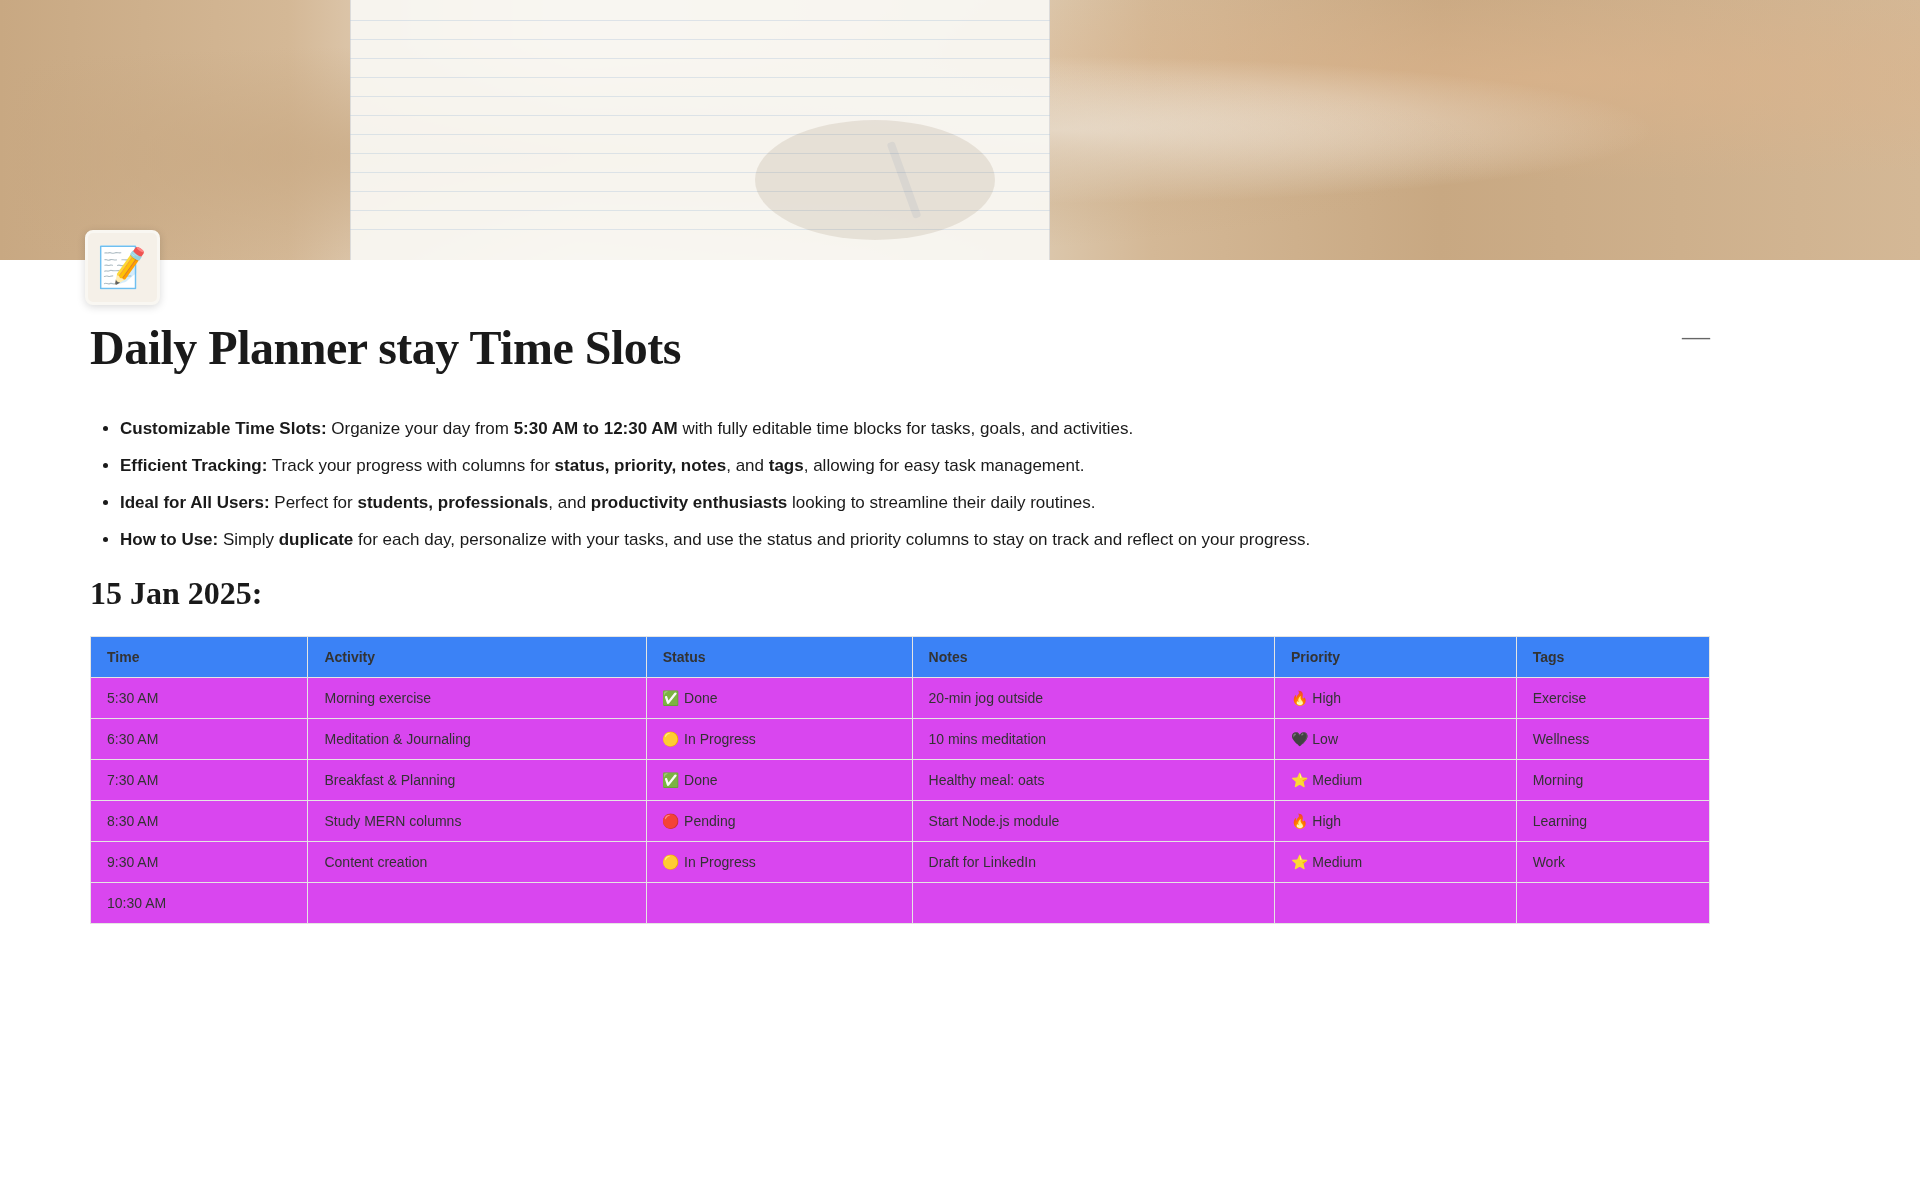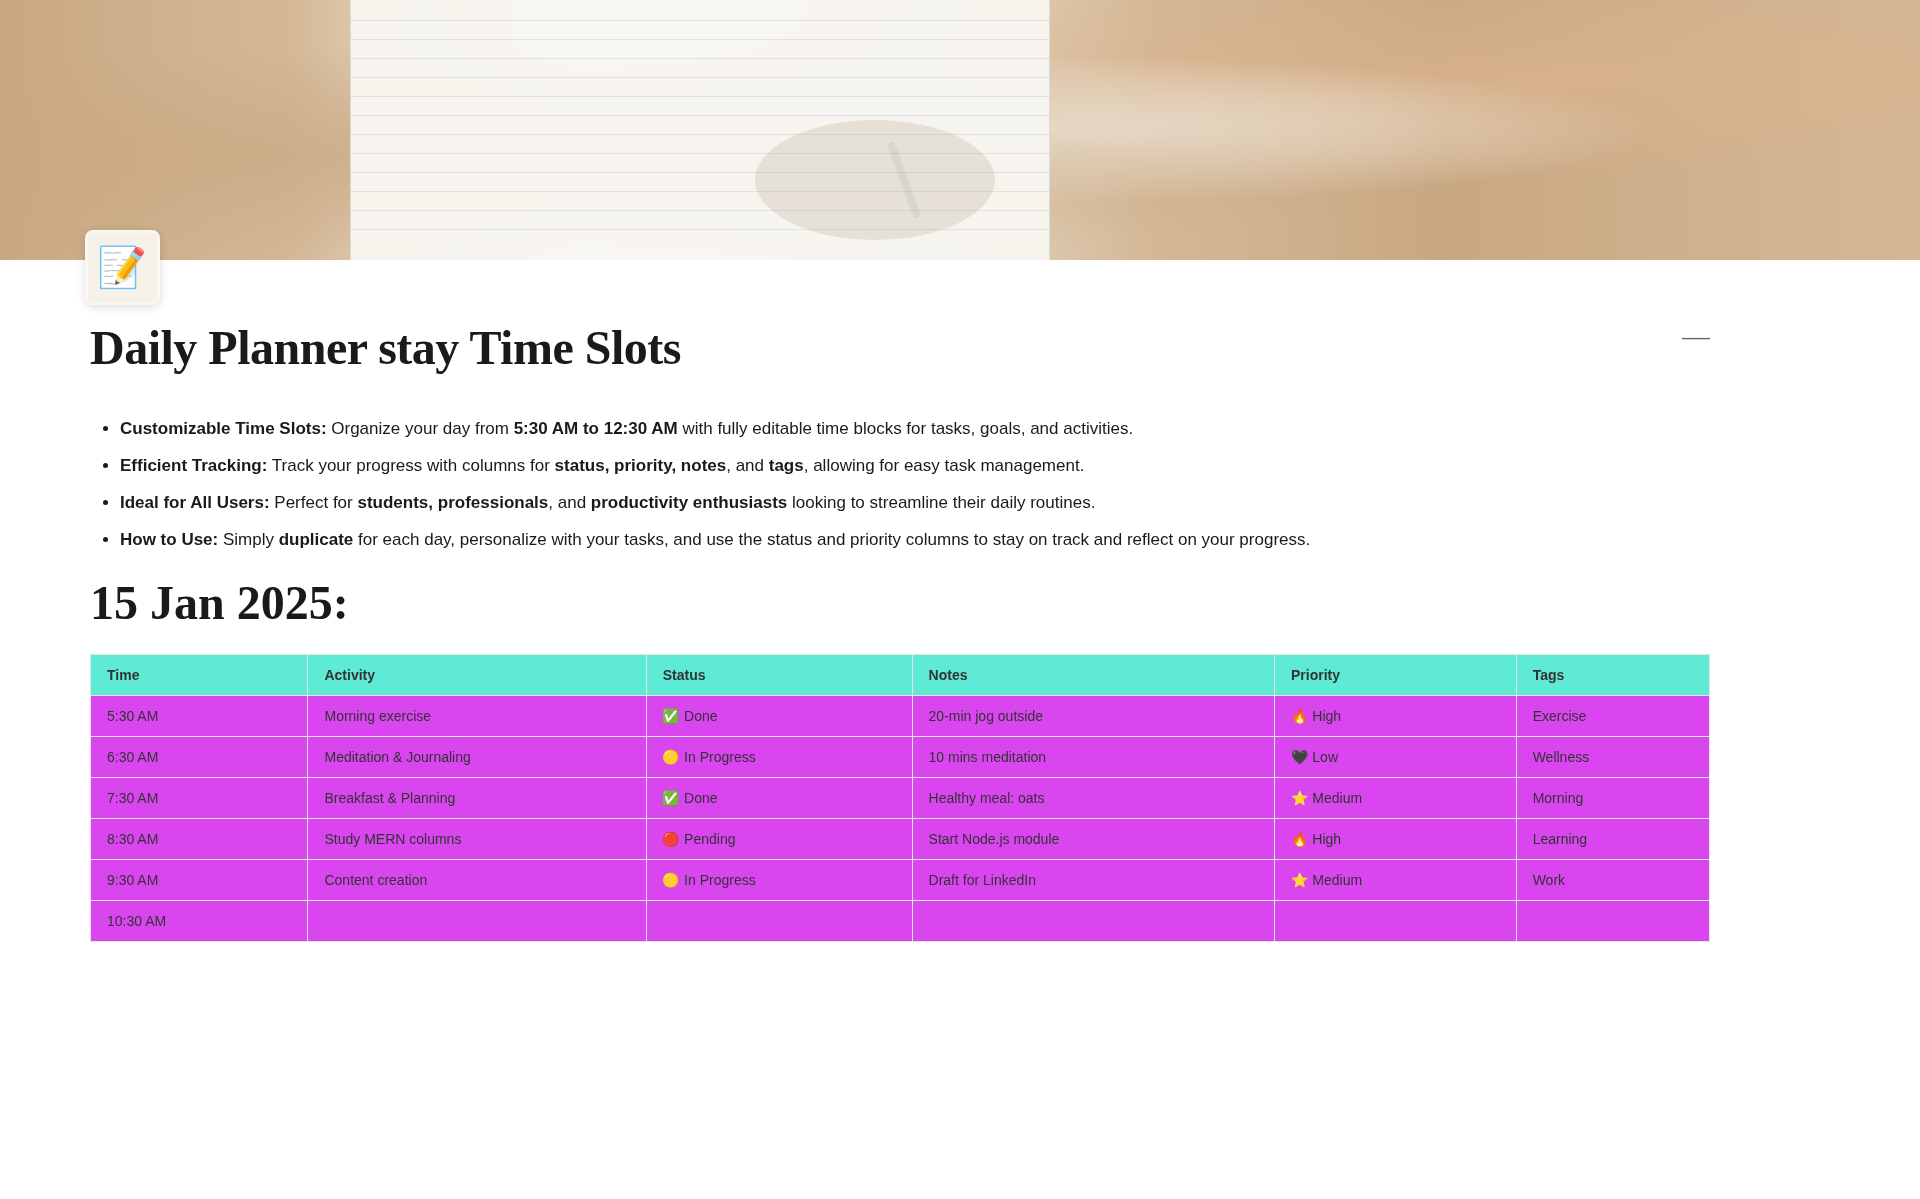--- a/index.html
+++ b/index.html
@@ -123,35 +123,35 @@
       color: #1a1a1a;
       margin-bottom: 8px;
       font-family: -apple-system, BlinkMacSystemFont, 'Segoe UI', sans-serif;
     }
 
     .bullet-list li strong {
       font-weight: 700;
     }
 
     .date-title {
-      font-size: 48px;
+      font-size: 32px;
       font-weight: 700;
       color: #1a1a1a;
       margin-bottom: 24px;
       font-family: Georgia, serif;
     }
 
     .planner-table {
       width: 100%;
       border-collapse: collapse;
       font-family: -apple-system, BlinkMacSystemFont, 'Segoe UI', sans-serif;
     }
 
     .planner-table th {
-      background: #5eead4;
+      background: #3b82f6;
       padding: 12px 16px;
       text-align: left;
       font-size: 14px;
       font-weight: 600;
       color: #333;
       border: 1px solid #e5e5e3;
     }
 
     .planner-table td {
       padding: 12px 16px;

